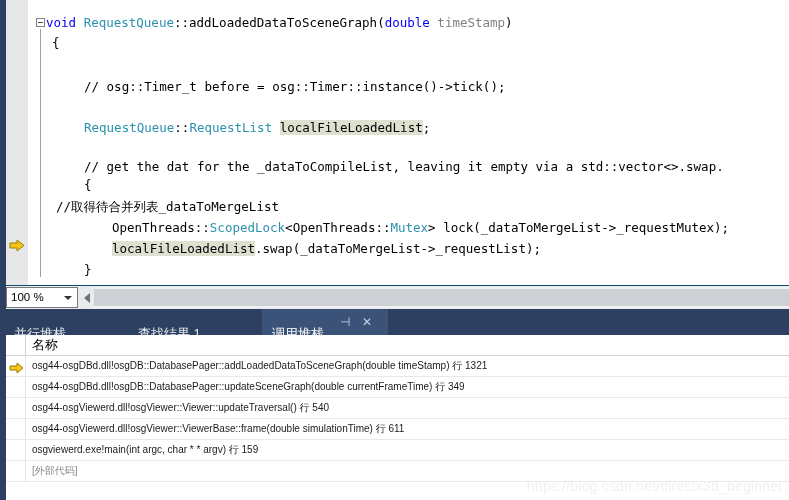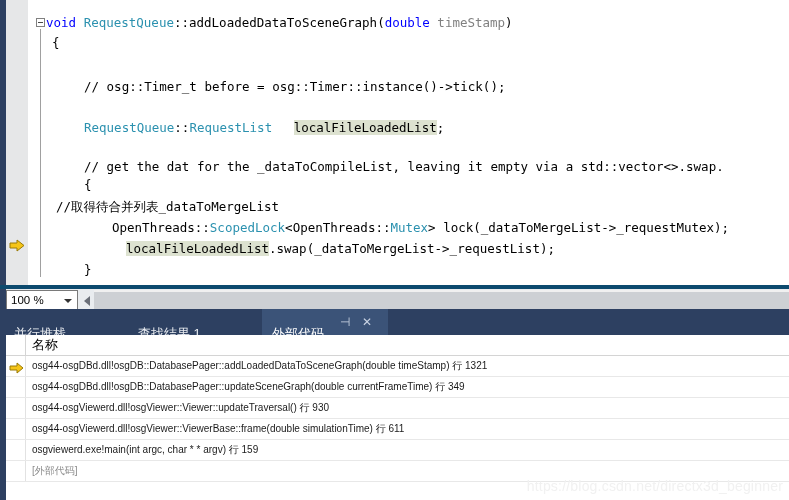--- a/index.html
+++ b/index.html
@@ -82,29 +82,29 @@
     font-family: "DejaVu Sans Mono", "Liberation Mono", monospace;
     font-size: 12.5px;
     line-height: 14px;
     color: #000000;
   }
   .kw      { color: #0000ff; }
   .type    { color: #2b91af; }
   .cmt     { color: #000000; text-align: right; }
   .param   { color: #808080; }
   .plain   { color: #000000; }
-  .refhl   { background: #dde2d0; margin-left: 14px; }
+  .refhl   { background: #dde2d0; }
 
   
   .zoom-strip {
     position: absolute;
     left: 0; top: 285px;
     width: 789px; height: 24px;
     background: #e9ecef;
-    border-top: 4px solid #0c4a6e;
+    border-top: 1px solid #0c4a6e;
     box-sizing: border-box;
   }
   .zoom-leftbar {
     position: absolute;
     left: 0; top: 0;
     width: 6px; height: 23px;
     background: #2d4061;
   }
   .zoom-combo {
     position: absolute;
@@ -307,21 +307,21 @@
     </div>
     <div class="hscroll">
       <div class="hscroll-left-btn"></div>
       <div class="hscroll-thumb"></div>
     </div>
   </div>
 
   <div class="tabstrip">
       <div class="tab" style="left: 4px;">并行堆栈</div>
       <div class="tab" style="left: 128px;">查找结果 1</div>
-      <div class="tab active" style="left: 262px; width: 126px;">外部代码</div>
+      <div class="tab active" style="left: 262px; width: 126px;">调用堆栈</div>
       <div class="tab-pin" style="left: 340px;">⊣</div>
       <div class="tab-close" style="left: 362px;">✕</div>
     </div>
 
   <div class="callstack">
     <div class="cs-leftbar"></div>
     <div class="cs-header">
       <div class="cs-header-gutter"></div>
       <div class="cs-header-name">名称</div>
     </div>
@@ -333,21 +333,21 @@
               </svg></span>
           </div>
           <div class="cs-row-text">osg44-osgDBd.dll!osgDB::DatabasePager::addLoadedDataToSceneGraph(double timeStamp) 行 1321</div>
         </div>
         <div class="cs-row" style="top: 42px;">
           <div class="cs-row-gutter"></div>
           <div class="cs-row-text">osg44-osgDBd.dll!osgDB::DatabasePager::updateSceneGraph(double currentFrameTime) 行 349</div>
         </div>
         <div class="cs-row" style="top: 63px;">
           <div class="cs-row-gutter"></div>
-          <div class="cs-row-text">osg44-osgViewerd.dll!osgViewer::Viewer::updateTraversal() 行 930</div>
+          <div class="cs-row-text">osg44-osgViewerd.dll!osgViewer::Viewer::updateTraversal() 行 540</div>
         </div>
         <div class="cs-row" style="top: 84px;">
           <div class="cs-row-gutter"></div>
           <div class="cs-row-text">osg44-osgViewerd.dll!osgViewer::ViewerBase::frame(double simulationTime) 行 611</div>
         </div>
         <div class="cs-row" style="top: 105px; padding-left: 48px;">
           <div class="cs-row-gutter"></div>
           <div class="cs-row-text">osgviewerd.exe!main(int argc, char * * argv) 行 159</div>
         </div>
         <div class="cs-row" style="top: 126px;">

